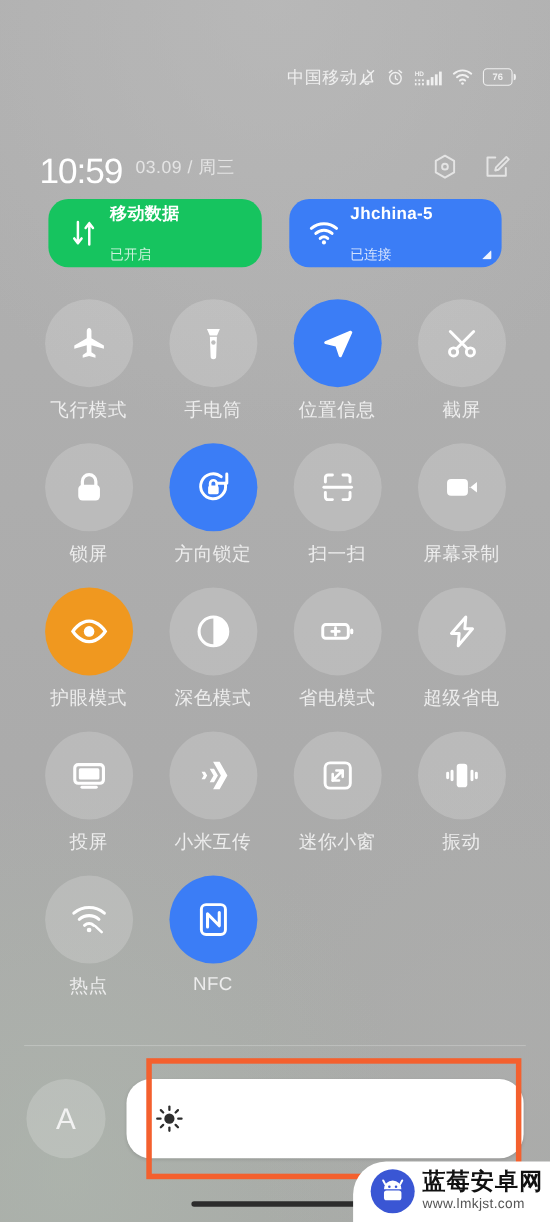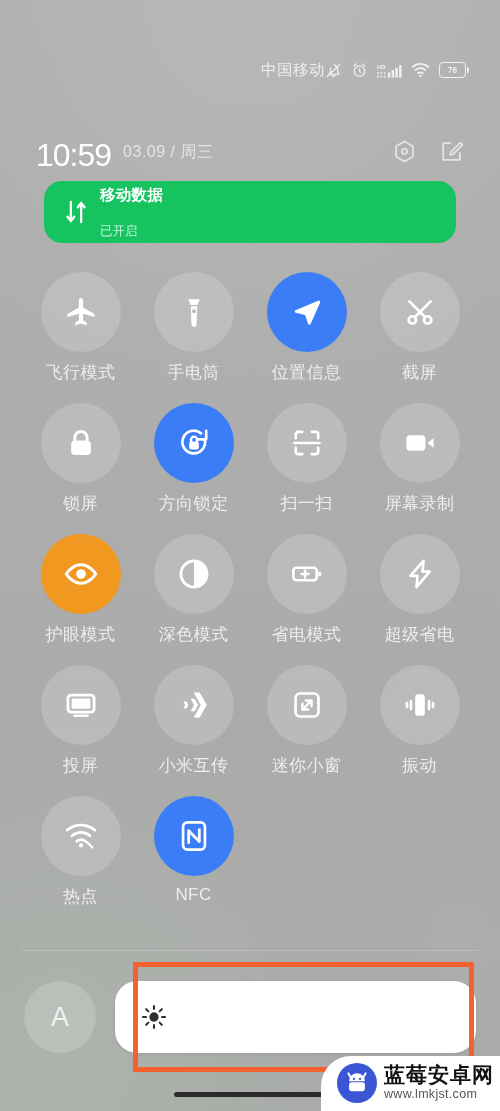--- a/index.html
+++ b/index.html
@@ -197,20 +197,35 @@
           <path d="M7.2 3.5v17M7.2 21.5 4.1 17.4M7.2 21.5l3.1-4.1" fill="none" stroke="#fff" stroke-width="2.1" stroke-linecap="round" stroke-linejoin="round"></path>
           <path d="M16.8 22.5v-17M16.8 4.5l3.1 4.1M16.8 4.5l-3.1 4.1" fill="none" stroke="#fff" stroke-width="2.1" stroke-linecap="round" stroke-linejoin="round"></path>
         </svg>
       </div>
       <div class="btxt">
         <div class="bt1">移动数据</div>
         <div class="bt2">已开启</div>
       </div>
     </div>
 
+    <div class="bigtile" style="background:#3b7df6">
+      <div class="bicon">
+        <svg width="27" height="22" viewBox="0 0 24 20">
+          <path d="M1.6 6C4.5 3.5 8.1 2.1 12 2.1s7.5 1.4 10.4 3.9" fill="none" stroke="#fff" stroke-width="2.5" stroke-linecap="round"></path>
+          <path d="M5.3 10.2c1.9-1.7 4.2-2.6 6.7-2.6s4.8.9 6.7 2.6" fill="none" stroke="#fff" stroke-width="2.5" stroke-linecap="round"></path>
+          <path d="M8.9 14.3c.9-.8 2-1.3 3.1-1.3s2.2.5 3.1 1.3" fill="none" stroke="#fff" stroke-width="2.5" stroke-linecap="round"></path>
+          <circle cx="12" cy="17.6" r="1.7" fill="#fff"></circle>
+        </svg>
+      </div>
+      <div class="btxt">
+        <div class="bt1">Jhchina-5</div>
+        <div class="bt2">已连接</div>
+      </div>
+      <div class="corner-arrow"></div>
+    </div>
 
   </div>
 
   <div id="grid">
 
     <div class="qs">
       <div class="qsc">
         <svg width="34" height="34" viewBox="0 0 24 24">
           <path d="M12 2.2c.9 0 1.5.9 1.5 2v4.6l8 4.6v2.2l-8-2.3v4.5l2.6 1.8v1.7L12 20.2l-4.1 1.1v-1.7l2.6-1.8v-4.5l-8 2.3v-2.2l8-4.6V4.2c0-1.1.6-2 1.5-2z" fill="#fff"></path>
         </svg>

